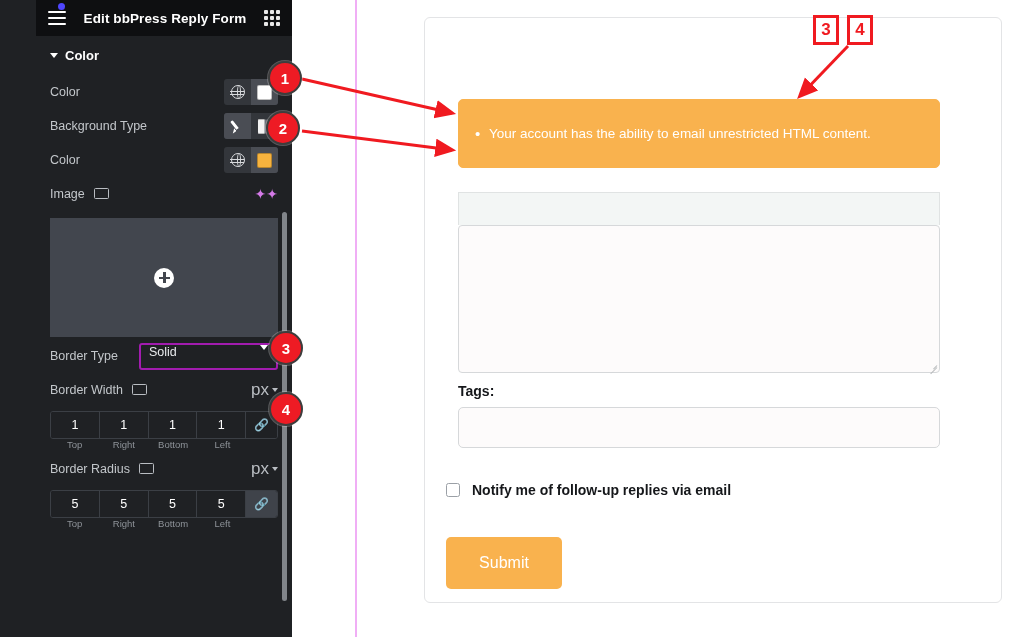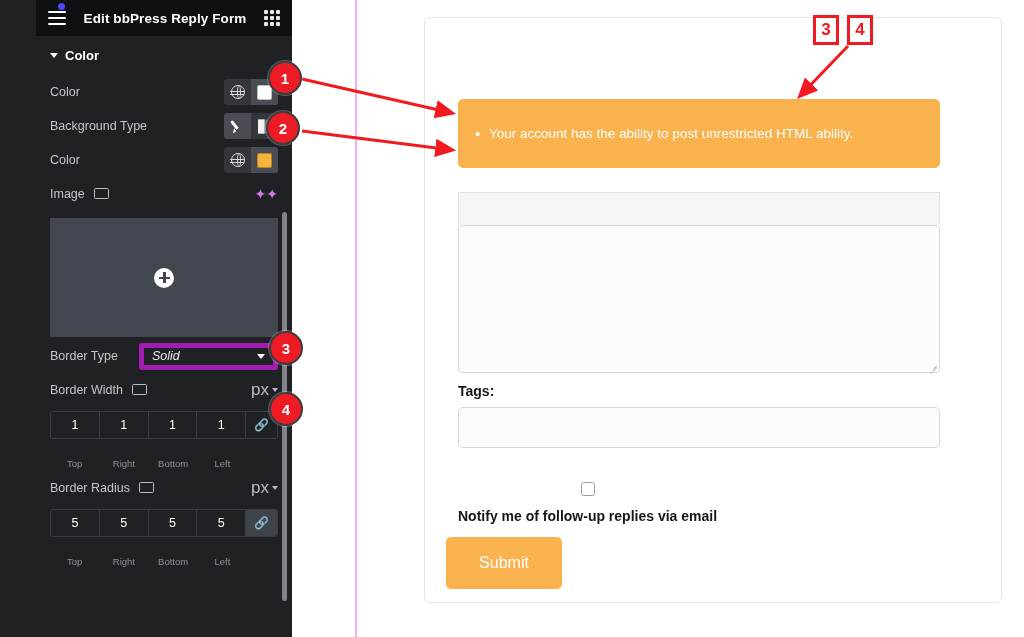--- a/index.html
+++ b/index.html
@@ -136,27 +136,26 @@
   }
   .plus-circle::before, .plus-circle::after {
     content:""; position:absolute; background:#42464e;
   }
   .plus-circle::before { left: 4.5px; top: 9px; width: 11px; height: 2.5px; }
   .plus-circle::after  { top: 4.5px; left: 9px; height: 11px; width: 2.5px; }
 
   .select-box {
     width: 139px; height: 27px;
     background: #1f2124;
-    border: 5px solid #a21caf;
+    border: 2px solid #a21caf;
     border-radius: 3px;
-    display: flex; align-items: center;
+    display: flex; align-items: flex-start;
     padding: 0 8px;
     color: #e8eaec; font-size: 12.5px;
     cursor: pointer;
-    font-style: italic;
   }
   .select-box .sel-val { flex: 1 1 auto; }
   .sel-caret {
     width: 0; height: 0;
     border-left: 4.5px solid transparent;
     border-right: 4.5px solid transparent;
     border-top: 5.5px solid #ffffff;
   }
 
   .unit {
@@ -178,21 +177,21 @@
     background: #1f2124;
     cursor: text;
   }
   .link-cell {
     width: 31px; flex: 0 0 31px; height: 26px;
     display: flex; align-items: center; justify-content: center;
     border-right: none; cursor: pointer; background: #1f2124;
   }
   .link-cell.active { background: #3f434a; }
   .chain { font-size: 12px; color: #cfd3d7; transform: rotate(0deg); }
-  .dim-labels { display: flex; margin-top: 19px; }
+  .dim-labels { display: flex; margin-top: 0; }
   .dim-lab { flex: 1 1 0; text-align: center; color: #8e9399; font-size: 9.5px; }
   .dim-lab.pad { flex: 0 0 31px; }
 
   .sb-scrollbar {
     position: absolute; right: 5px; top: 176px;
     width: 5px; height: 389px;
     background: #81858a; border-radius: 3px;
   }
 
   
@@ -262,22 +261,22 @@
   }
   .tags-input {
     position: absolute; left: 33px; top: 389px;
     width: 482px; height: 41px;
     background: #fdfbfb;
     border: 1px solid #d6d8da;
     border-radius: 5px;
     cursor: text;
   }
   .notify-row {
-    position: absolute; left: 33px; top: 464px;
-    display: flex; align-items: center; gap: 12px; flex-direction: column;
+    position: absolute; left: 21px; top: 464px;
+    display: flex; align-items: center; gap: 12px;
   }
   .cbx {
     width: 14px; height: 14px;
     border: 1.5px solid #9ba0a6; border-radius: 2.5px;
     background: #fff; cursor: pointer; flex: 0 0 auto;
   }
   .notify-label { font-size: 14px; font-weight: bold; color: #15171a; white-space: nowrap; }
   .submit-btn {
     position: absolute; left: 21px; top: 519px;
     width: 116px; height: 52px;
@@ -463,21 +462,21 @@
     </div>
   </div>
 
   <div class="canvas">
     <div class="guide-line"></div>
 
     <div class="fieldset">
 
       <div class="notice">
         <ul class="notice-list">
-          <li class="notice-item">Your account has the ability to post unrestricted HTML ability.</li>
+          <li class="notice-item">Your account has the ability to email unrestricted HTML content.</li>
         </ul>
       </div>
 
       <div class="editor-toolbar"></div>
       <div class="editor-area">
         <div class="resize-handle">
           <i></i>
             <i></i>
         </div>
       </div>

